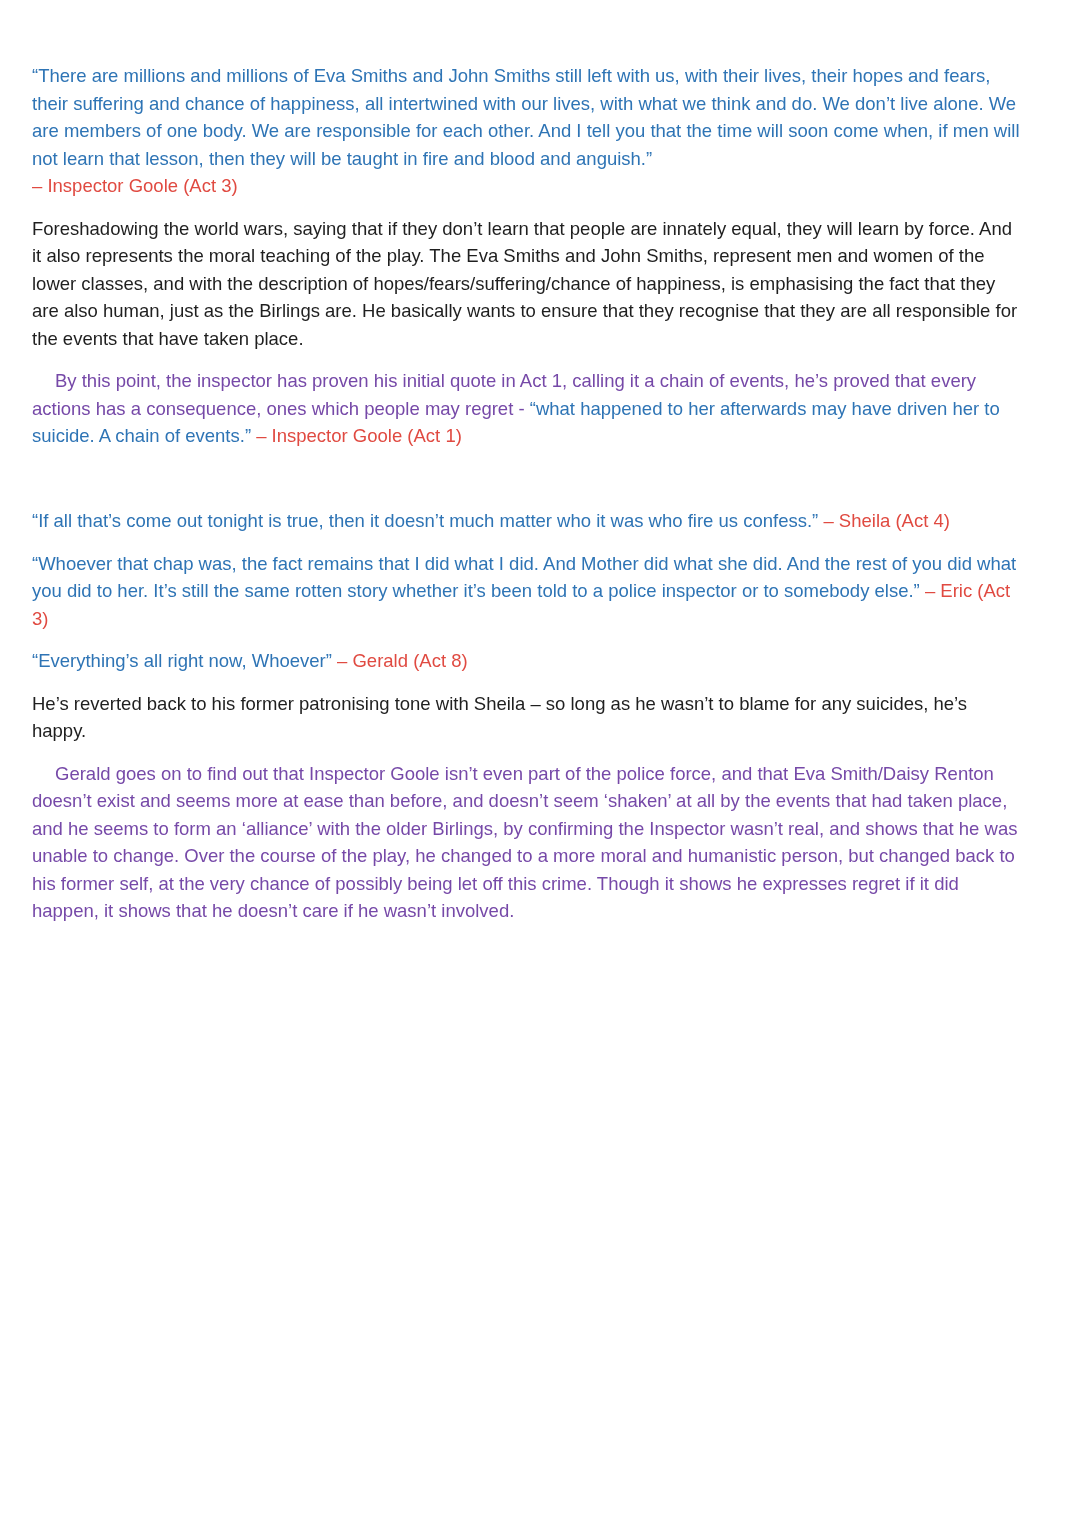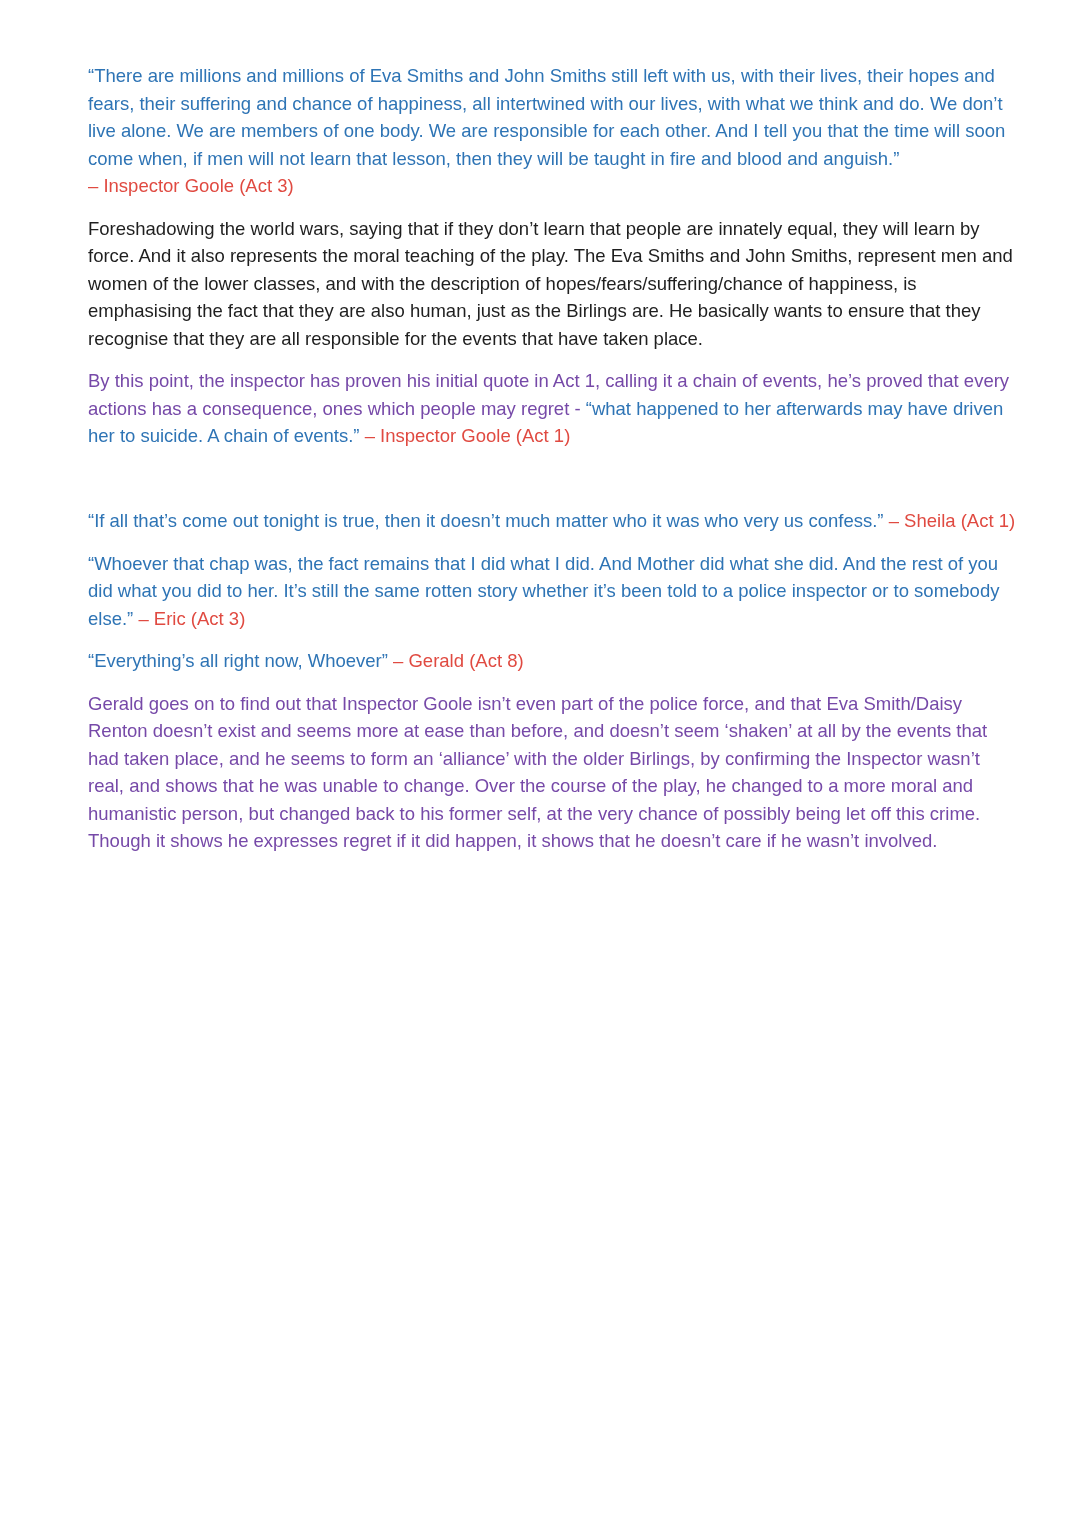--- a/index.html
+++ b/index.html
@@ -8,44 +8,45 @@
     background: #ffffff;
   }
   body {
     width: 1080px;
     min-height: 1527px;
     font-family: "Liberation Sans", sans-serif;
   }
   .doc {
     box-sizing: border-box;
     width: 1080px;
-    padding: 62px 60px 40px 88px;
+    padding: 62px 60px 40px 32px;
     font-size: 18.5px;
     line-height: 27.5px;
     color: var(--analysis-black, #1f1f1f);
   }
   p.para {
     margin: 0 0 15px 0;
     text-align: left;
   }
   p.para.spacer {
     min-height: 27.5px;
   }
   .seg-blue   { color: var(--quote-blue, #2E74B5); }
   .seg-red    { color: var(--attribution-red, #E04A41); }
   .seg-black  { color: var(--analysis-black, #1f1f1f); }
-  .seg-purple { color: var(--analysis-purple, #7649A8); }
+  .seg-purple { color: var(--analysis-purple, #7649A8); margin-left: 23px; }
 </style>
 </head>
 <body>
 
 <div class="doc">
   <div>
       <p class="para"><span class="seg-blue">“There are millions and millions of Eva Smiths and John Smiths still left with us, with their lives, their hopes and fears, their suffering and chance of happiness, all intertwined with our lives, with what we think and do. We don’t live alone. We are members of one body. We are responsible for each other. And I tell you that the time will soon come when, if men will not learn that lesson, then they will be taught in fire and blood and anguish.”</span><br><span class="seg-red">– Inspector Goole (Act 3)</span></p>
       <p class="para"><span class="seg-black">Foreshadowing the world wars, saying that if they don’t learn that people are innately equal, they will learn by force. And it also represents the moral teaching of the play. The Eva Smiths and John Smiths, represent men and women of the lower classes, and with the description of hopes/fears/suffering/chance of happiness, is emphasising the fact that they are also human, just as the Birlings are. He basically wants to ensure that they recognise that they are all responsible for the events that have taken place.</span></p>
       <p class="para"><span class="seg-purple">By this point, the inspector has proven his initial quote in Act 1, calling it a chain of events, he’s proved that every actions has a consequence, ones which people may regret - </span><span class="seg-blue">“what happened to her afterwards may have driven her to suicide. A chain of events.” </span><span class="seg-red">– Inspector Goole (Act 1)</span></p>
       <p class="para spacer"></p>
-      <p class="para"><span class="seg-blue">“If all that’s come out tonight is true, then it doesn’t much matter who it was who very us confess.” </span><span class="seg-red">– Sheila (Act 1)</span></p>
+      <p class="para"><span class="seg-blue">“If all that’s come out tonight is true, then it doesn’t much matter who it was who fire us confess.” </span><span class="seg-red">– Sheila (Act 4)</span></p>
       <p class="para"><span class="seg-blue">“Whoever that chap was, the fact remains that I did what I did. And Mother did what she did. And the rest of you did what you did to her. It’s still the same rotten story whether it’s been told to a police inspector or to somebody else.” </span><span class="seg-red">– Eric (Act 3)</span></p>
       <p class="para"><span class="seg-blue">“Everything’s all right now, Whoever” </span><span class="seg-red">– Gerald (Act 8)</span></p>
+      <p class="para"><span class="seg-black">He’s reverted back to his former patronising tone with Sheila – so long as he wasn’t to blame for any suicides, he’s happy.</span></p>
       <p class="para"><span class="seg-purple">Gerald goes on to find out that Inspector Goole isn’t even part of the police force, and that Eva Smith/Daisy Renton doesn’t exist and seems more at ease than before, and doesn’t seem ‘shaken’ at all by the events that had taken place, and he seems to form an ‘alliance’ with the older Birlings, by confirming the Inspector wasn’t real, and shows that he was unable to change. Over the course of the play, he changed to a more moral and humanistic person, but changed back to his former self, at the very chance of possibly being let off this crime. Though it shows he expresses regret if it did happen, it shows that he doesn’t care if he wasn’t involved.</span></p>
     </div>
 </div>
 
 </body></html>

